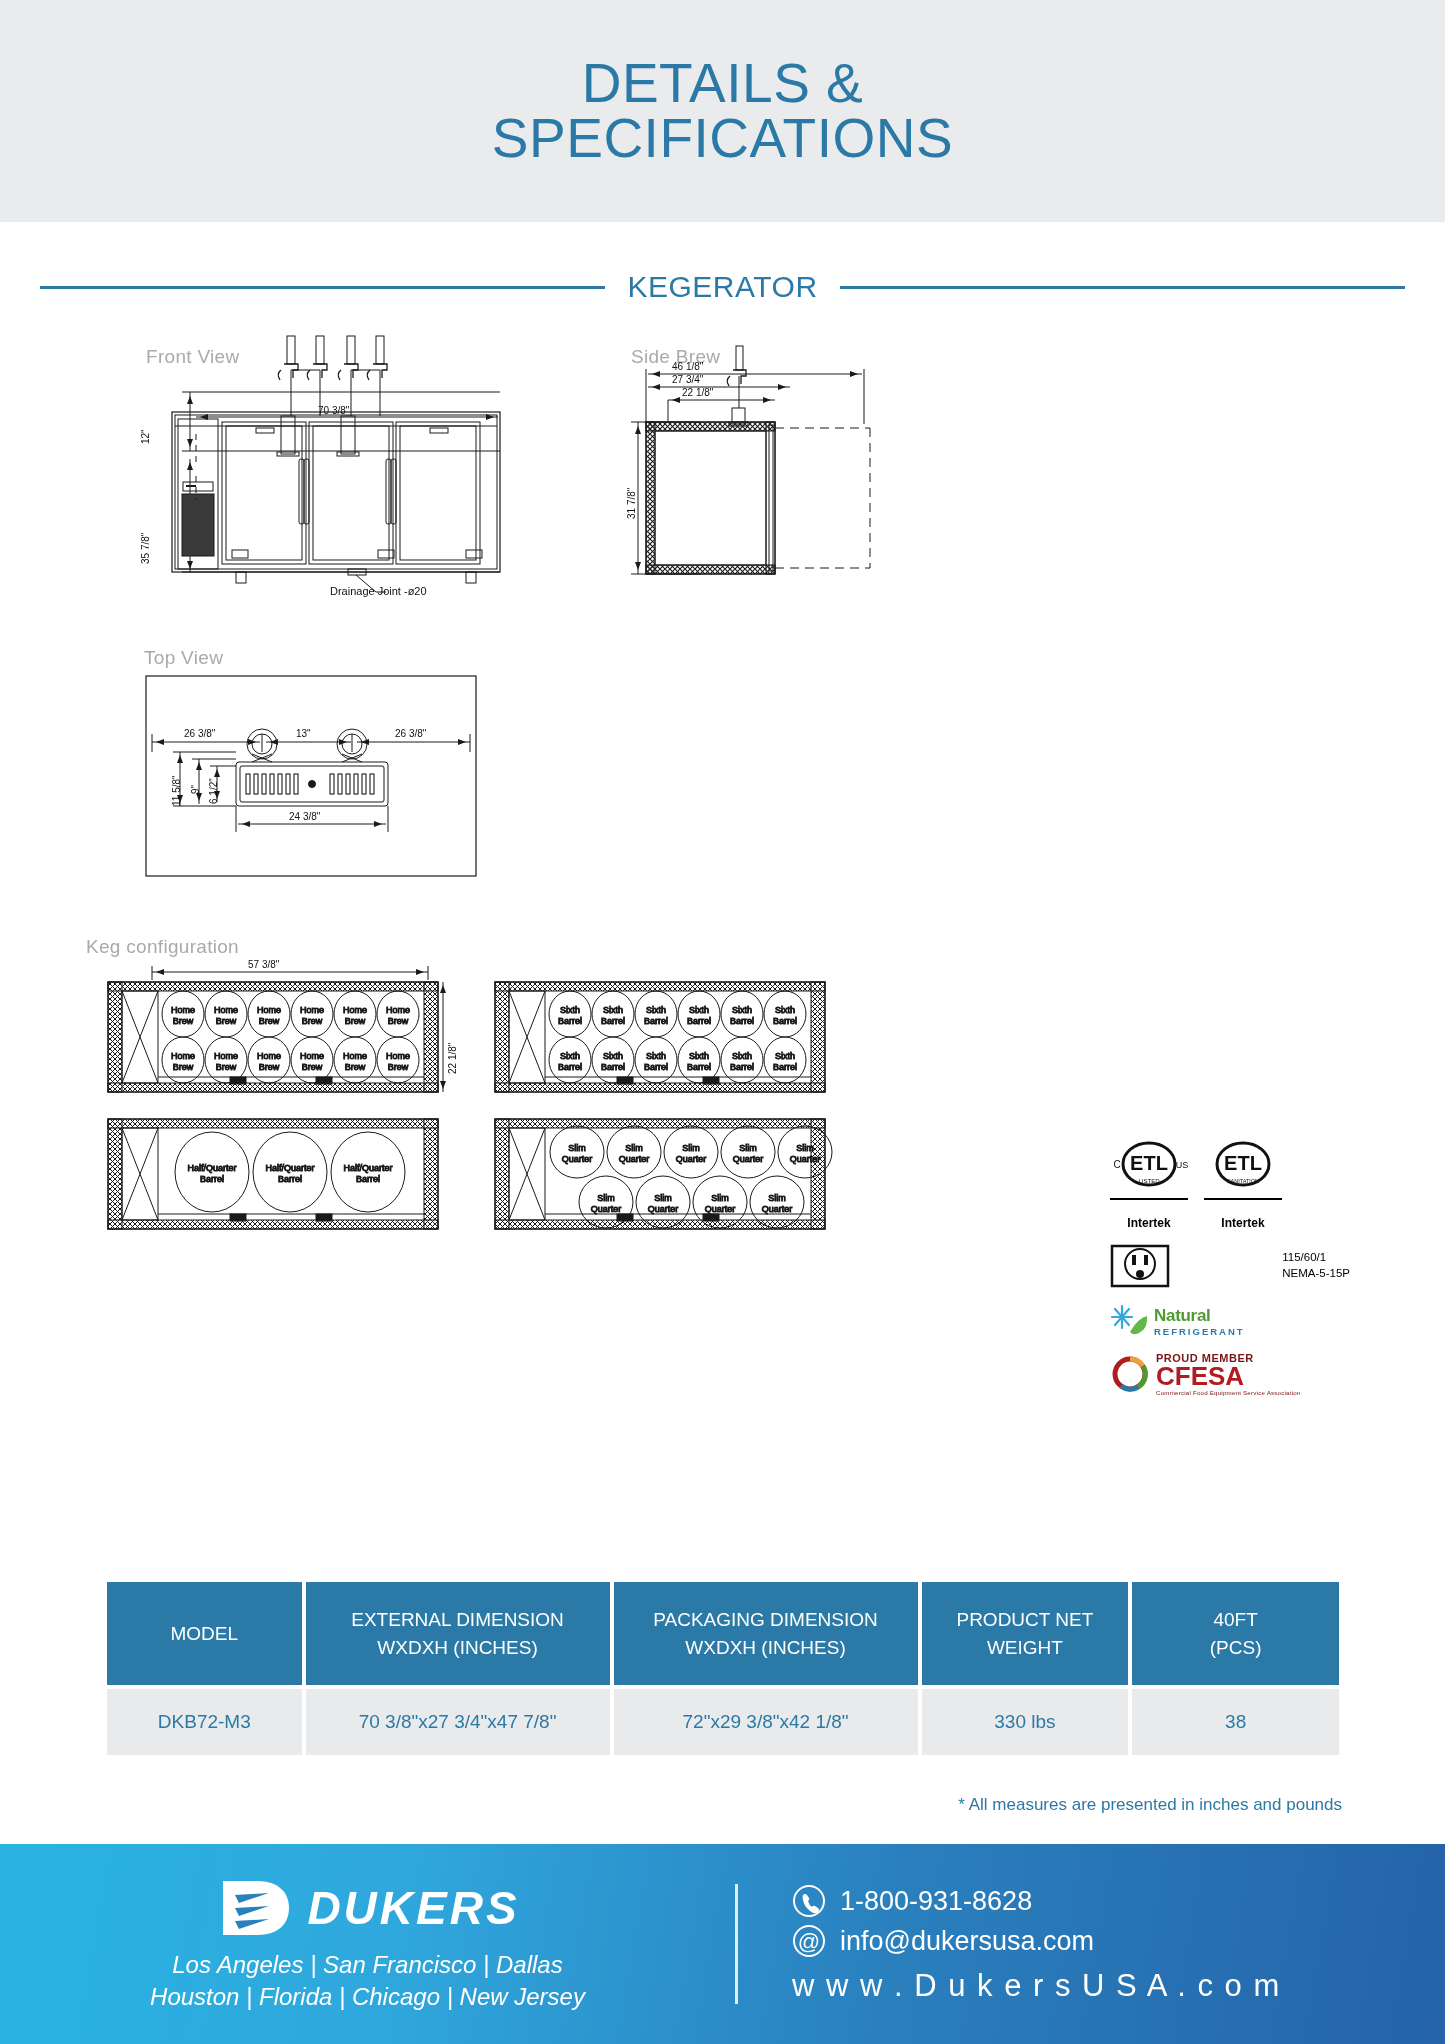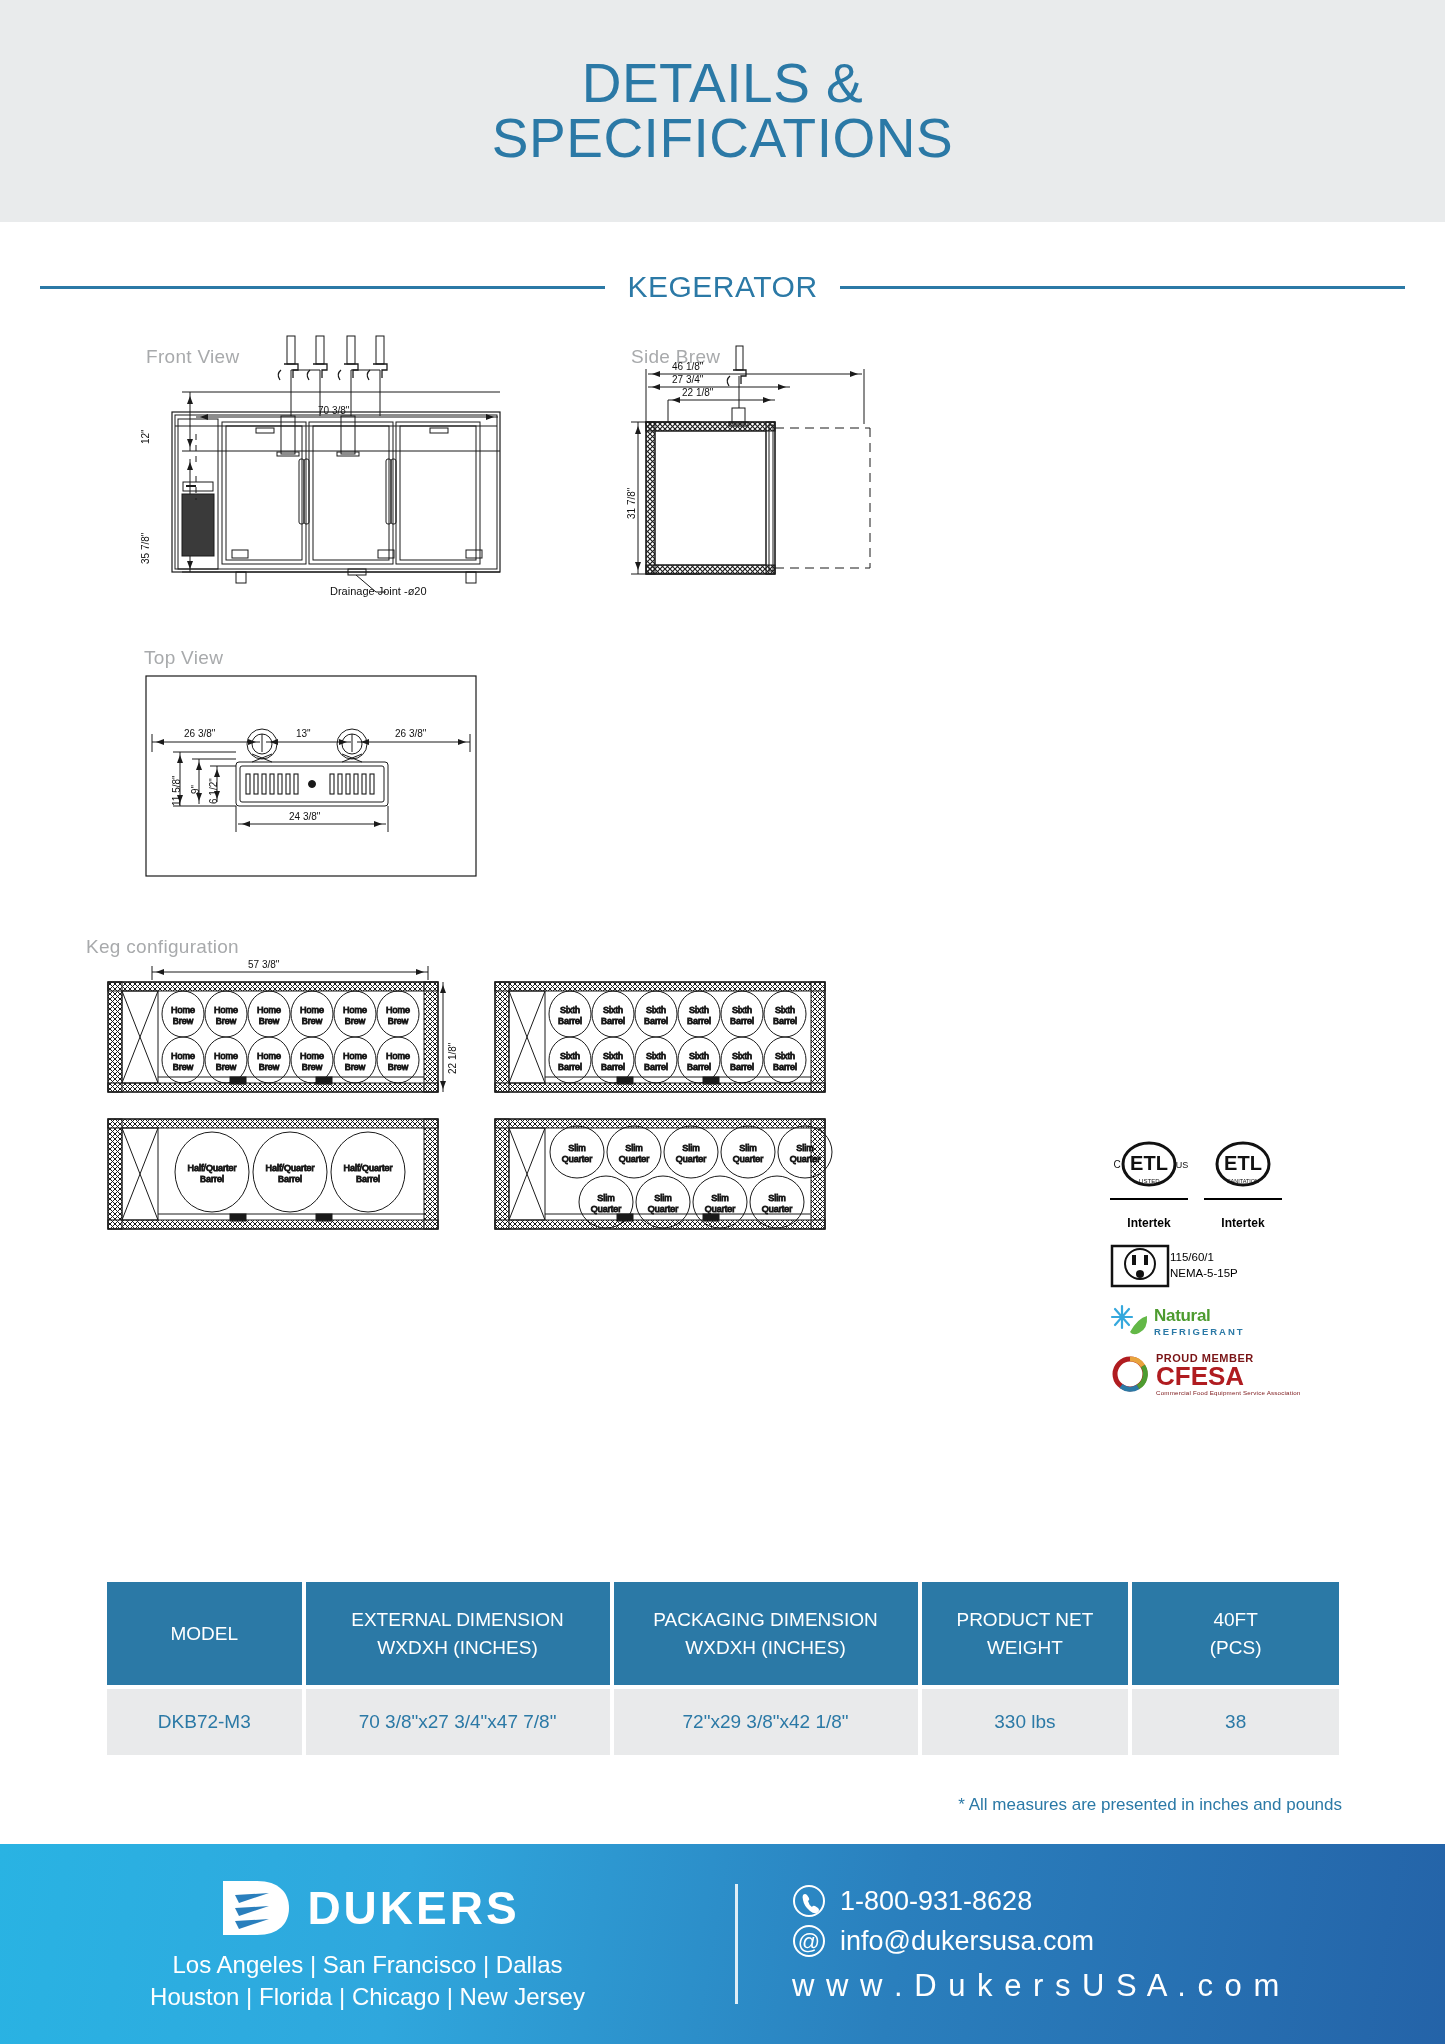--- a/index.html
+++ b/index.html
@@ -70,21 +70,21 @@
   .keg-cell-label {
     font-size: 9px; text-anchor: middle; fill: #222;
     font-family: "Liberation Sans", sans-serif;
   }
 
   
   .certs { position: absolute; left: 1110px; top: 1140px; width: 240px; }
   .cert-row { display:flex; gap: 16px; align-items: center; }
   .etl-badge { width: 78px; text-align: center; }
   .etl-name { font-size: 12px; font-weight: bold; margin-top: 2px; border-top: 2px solid #000; padding-top:16px;}
-  .plug-badge { display:flex; align-items:center; gap:0; margin-top: 14px; }
+  .plug-badge { display:flex; align-items:center; gap:10px; margin-top: 14px; justify-content: space-between; }
   .plug-text { font-size: 11.5px; line-height: 1.35; }
   .nat-badge { margin-top: 14px; display:flex; align-items:center; gap:6px; }
   .nat-text-1 { font-size: 17px; font-weight: bold; color:#4d9b2f; letter-spacing:-0.3px; }
   .nat-text-2 { font-size: 9.5px; font-weight: bold; color:#2b79a6; letter-spacing:2px; }
   .cfesa-badge { margin-top: 12px; display:flex; align-items:center; gap:6px; }
   .cf-1 { font-size: 11px; font-weight: bold; color:#7a1416; letter-spacing:.5px;}
   .cf-2 { font-size: 26px; font-weight: bold; color:#b01c20; letter-spacing:0px; line-height:.95;}
   .cf-3 { font-size: 6.2px; color:#7a1416; letter-spacing:.2px;}
 
   
@@ -117,21 +117,21 @@
 
   
   .footer {
     position: absolute; left:0; bottom: 0;
     width: 1445px; height: 200px;
     background: linear-gradient(100deg, #29b3e3 0%, #2fa7dd 28%, #2a7fbd 62%, #2463a8 100%);
     display: flex; align-items: center;
   }
   .footer-left {
     width: 735px; color:#fff; text-align:center;
-    display:flex; flex-direction:column; align-items:center; justify-content:flex-end;
+    display:flex; flex-direction:column; align-items:center; justify-content:flex-end;font-style:italic;
   }
   .brand-row { display:flex; align-items:center; gap: 14px; }
   .brand-name { font-size: 46px; font-weight: bold; letter-spacing: 3px; color:#fff; }
   .cities { font-size: 24px; line-height:1.35; margin-top: 8px; color:#fff; }
   .divider-v { width: 3px; height: 120px; background: rgba(255,255,255,.85); }
   .footer-right { flex:1; padding-left: 54px; color:#fff; }
   .contact-row { display:flex; align-items:center; gap: 14px; margin-bottom: 6px; }
   .contact-text { font-size: 27px; }
   .website { font-size: 31px; letter-spacing: 1.5px; margin-top: 10px; }
 </style>

